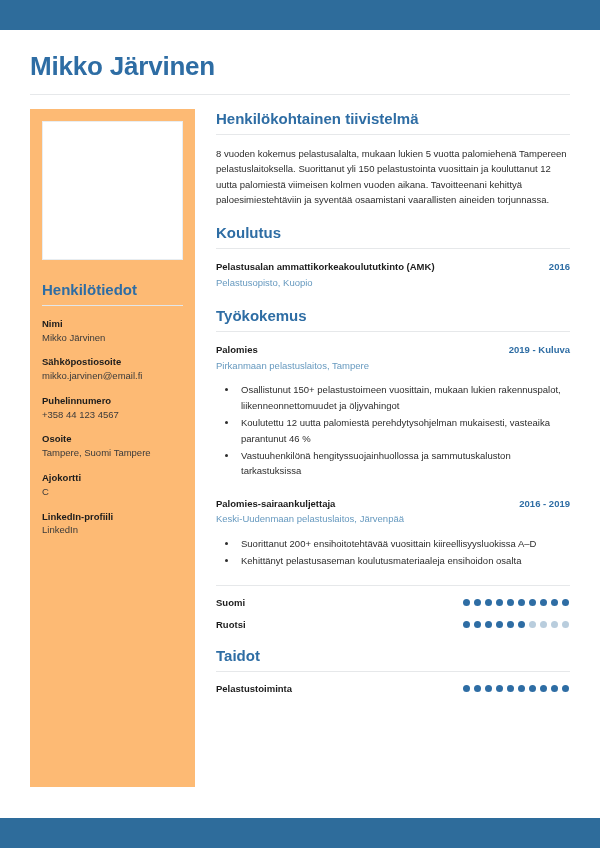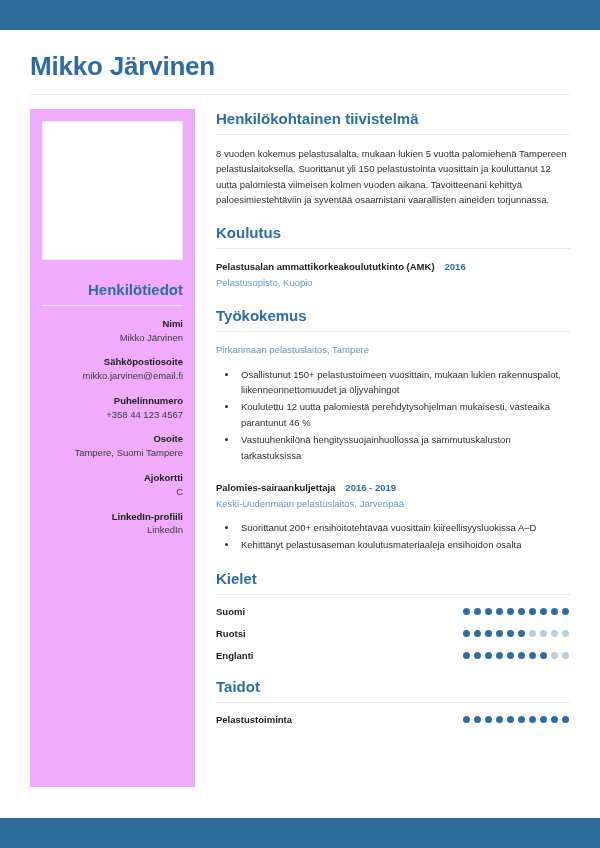--- a/index.html
+++ b/index.html
@@ -63,24 +63,23 @@
   
   .body-cols {
     display: flex;
     align-items: flex-start;
     margin-top: 14px;
   }
 
   .col-left {
     width: 165px;
     flex: 0 0 165px;
-    background: #f0abfc;
+    background: #fdba74;
     padding: 10px 12px 40px 12px;
     min-height: 678px;
-    text-align: right;
   }
 
   .col-right {
     flex: 1 1 auto;
     padding-left: 21px;
     padding-top: 1px;
   }
 
   
   .photo {
@@ -143,20 +142,21 @@
     font-size: 9.5px;
     color: #2d2d2d;
     line-height: 1.62;
   }
 
   
   .entry { margin-bottom: 4px; }
 
   .entry-head {
     display: flex;
+    justify-content: space-between;
     align-items: flex-start;
     gap: 10px;
   }
 
   .entry-title {
     font-size: 9.5px;
     font-weight: bold;
     color: #1c1c1c;
     line-height: 1.45;
   }
@@ -291,20 +291,24 @@
                 <div class="entry-sub">Pelastusopisto, Kuopio</div>
               </div>
             </div>
         </div>
 
         <div class="sec">
           <div class="sec-h">Työkokemus</div>
           <div class="sec-rule"></div>
           <div id="experience-entries">
               <div class="entry">
+                <div class="entry-head">
+                  <div class="entry-title">Palomies</div>
+                  <div class="entry-date">2019 - Kuluva</div>
+                </div>
                 <div class="entry-sub">Pirkanmaan pelastuslaitos, Tampere</div>
                 <ul class="bullets">
                   <li>Osallistunut 150+ pelastustoimeen vuosittain, mukaan lukien rakennuspalot, liikenneonnettomuudet ja öljyvahingot</li>
                   <li>Koulutettu 12 uutta palomiestä perehdytysohjelman mukaisesti, vasteaika parantunut 46 %</li>
                   <li>Vastuuhenkilönä hengityssuojainhuollossa ja sammutuskaluston tarkastuksissa</li>
                 </ul>
               </div>
               <div class="entry-gap"></div>
               <div class="entry">
                 <div class="entry-head">
@@ -314,21 +318,20 @@
                 <div class="entry-sub">Keski-Uudenmaan pelastuslaitos, Järvenpää</div>
                 <ul class="bullets">
                   <li>Suorittanut 200+ ensihoitotehtävää vuosittain kiireellisyysluokissa A–D</li>
                   <li>Kehittänyt pelastusaseman koulutusmateriaaleja ensihoidon osalta</li>
                 </ul>
               </div>
             </div>
         </div>
 
         <div class="sec">
-          <div class="sec-h">Kielet</div>
           <div class="sec-rule"></div>
           <div id="language-rows">
               <div class="rate-row">
                 <div class="rate-label">Suomi</div>
                 <div class="dots">
                   <span class="dot"></span>
                   <span class="dot"></span>
                   <span class="dot"></span>
                   <span class="dot"></span>
                   <span class="dot"></span>
@@ -347,35 +350,20 @@
                   <span class="dot"></span>
                   <span class="dot"></span>
                   <span class="dot"></span>
                   <span class="dot"></span>
                   <span class="dot off"></span>
                   <span class="dot off"></span>
                   <span class="dot off"></span>
                   <span class="dot off"></span>
                 </div>
               </div>
-              <div class="rate-row">
-                <div class="rate-label">Englanti</div>
-                <div class="dots">
-                  <span class="dot"></span>
-                  <span class="dot"></span>
-                  <span class="dot"></span>
-                  <span class="dot"></span>
-                  <span class="dot"></span>
-                  <span class="dot"></span>
-                  <span class="dot"></span>
-                  <span class="dot"></span>
-                  <span class="dot off"></span>
-                  <span class="dot off"></span>
-                </div>
-              </div>
             </div>
         </div>
 
         <div class="sec">
           <div class="sec-h">Taidot</div>
           <div class="sec-rule"></div>
           <div id="skill-rows">
               <div class="rate-row">
                 <div class="rate-label">Pelastustoiminta</div>
                 <div class="dots">

